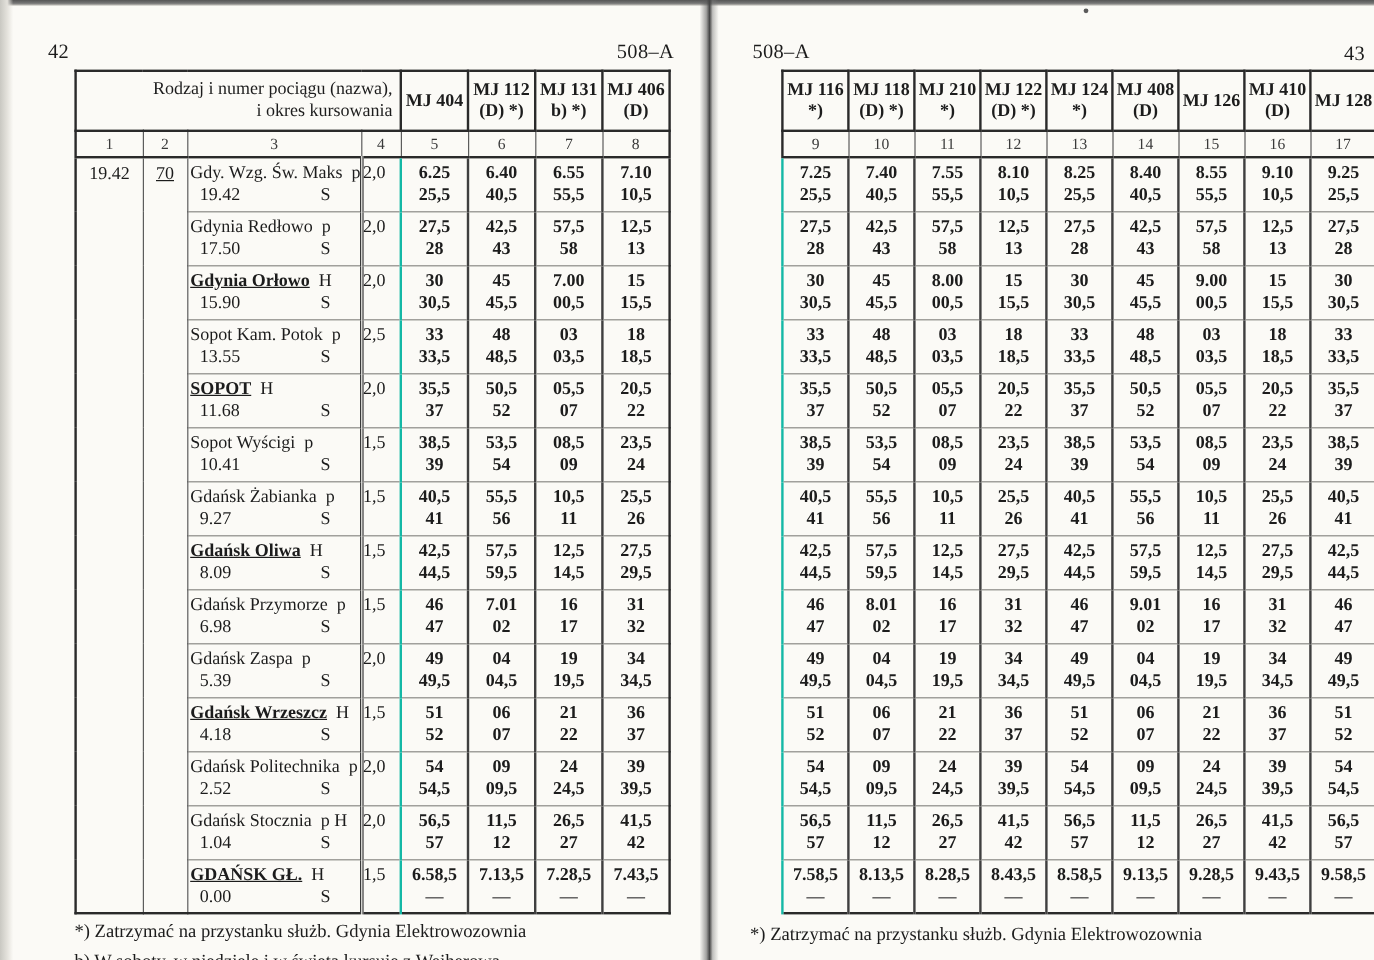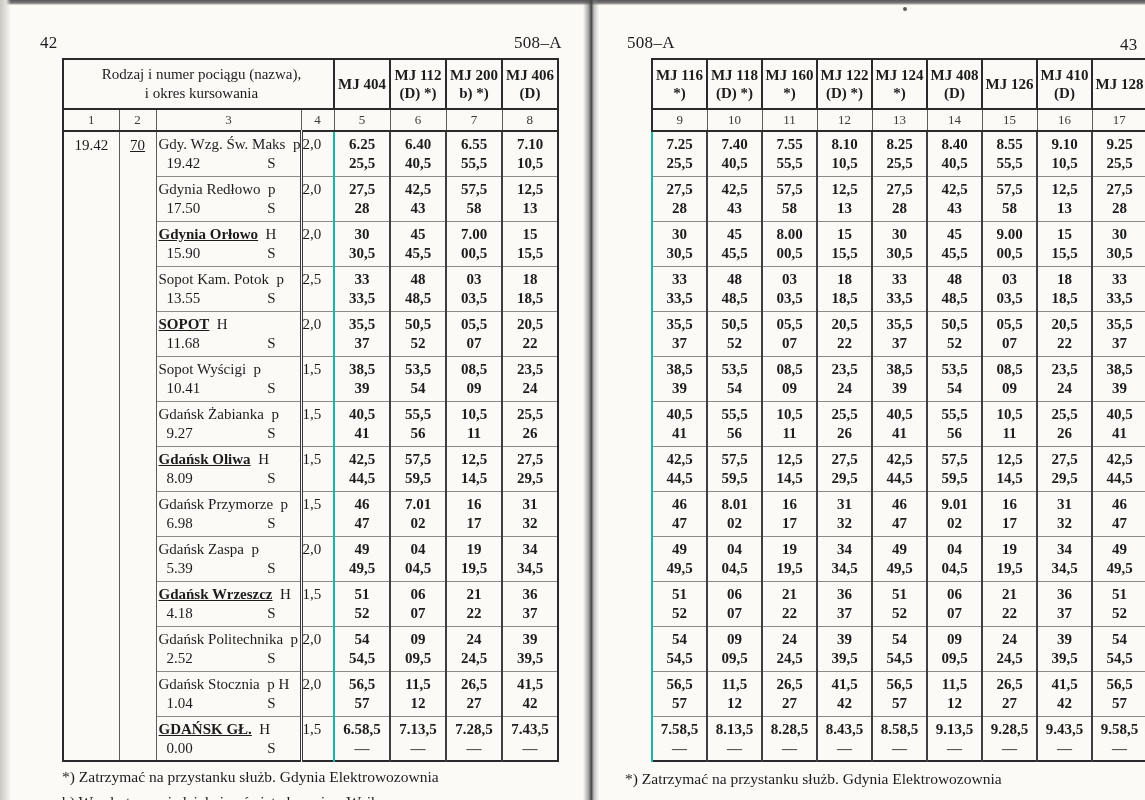--- a/index.html
+++ b/index.html
@@ -20,21 +20,21 @@
   .page-num,.route-code{position:absolute;font-size:17px;letter-spacing:.3px;}
 
   table{border-collapse:collapse;table-layout:fixed;position:absolute;background:transparent;}
   table,td,th{box-sizing:border-box;}
   .tt{border:2px solid #2a2a2a;}
   .tt th,.tt td{padding:0;vertical-align:top;font-weight:normal;}
 
   
   .tt thead .hrow1 th{border:2px solid #2a2a2a;height:50px;vertical-align:middle;
     font-weight:bold;font-size:15px;line-height:18px;text-align:center;}
-  .tt thead .hrow1 th.desc{font-weight:normal;text-align:center;padding:4px 6px 4px 12px;
+  .tt thead .hrow1 th.desc{font-weight:normal;text-align:right;padding:4px 6px 4px 12px;
     font-size:15px;line-height:19px;}
   .tt thead .hrow2 th{border:1px solid #5c5c5c;border-bottom:2px solid #2a2a2a;height:22px;
     vertical-align:middle;text-align:center;font-size:13px;color:#3a3a3a;}
 
   
   .tt tbody td{height:45px;border-top:1px solid #8b8b86;font-size:15px;}
   .tt tbody tr:first-child td{border-top:none;}
   .cell-lines{padding-top:3px;line-height:19px;text-align:center;font-weight:bold;}
   .cell-lines .l2{font-weight:bold;}
   .dash{color:#4b4b4b;}
@@ -85,21 +85,21 @@
       </th>
 
     <th>
           <div>MJ 404</div>
         </th>
         <th>
           <div>MJ 112</div>
           <div>(D) *)</div>
         </th>
         <th>
-          <div>MJ 200</div>
+          <div>MJ 131</div>
           <div>b) *)</div>
         </th>
         <th>
           <div>MJ 406</div>
           <div>(D)</div>
         </th>
       </tr>
     <tr class="hrow2">
         <th>1</th>
         <th>2</th>
@@ -617,21 +617,21 @@
     <tr class="hrow1">
         <th>
           <div>MJ 116</div>
           <div>*)</div>
         </th>
         <th>
           <div>MJ 118</div>
           <div>(D) *)</div>
         </th>
         <th>
-          <div>MJ 160</div>
+          <div>MJ 210</div>
           <div>*)</div>
         </th>
         <th>
           <div>MJ 122</div>
           <div>(D) *)</div>
         </th>
         <th>
           <div>MJ 124</div>
           <div>*)</div>
         </th>

